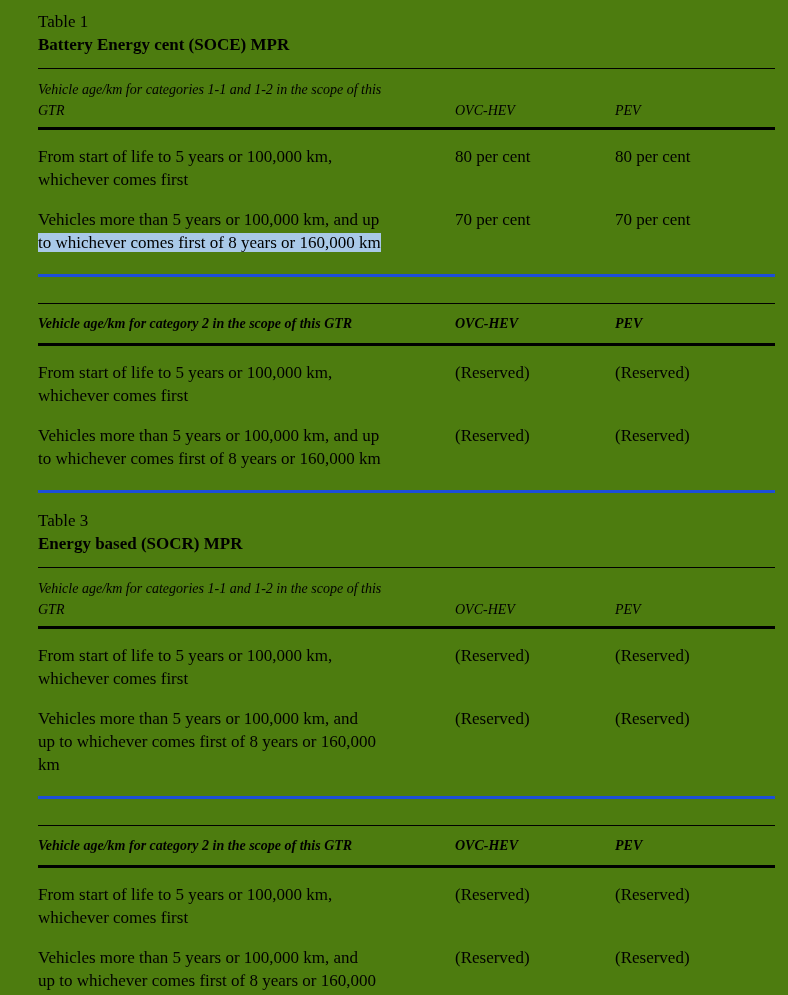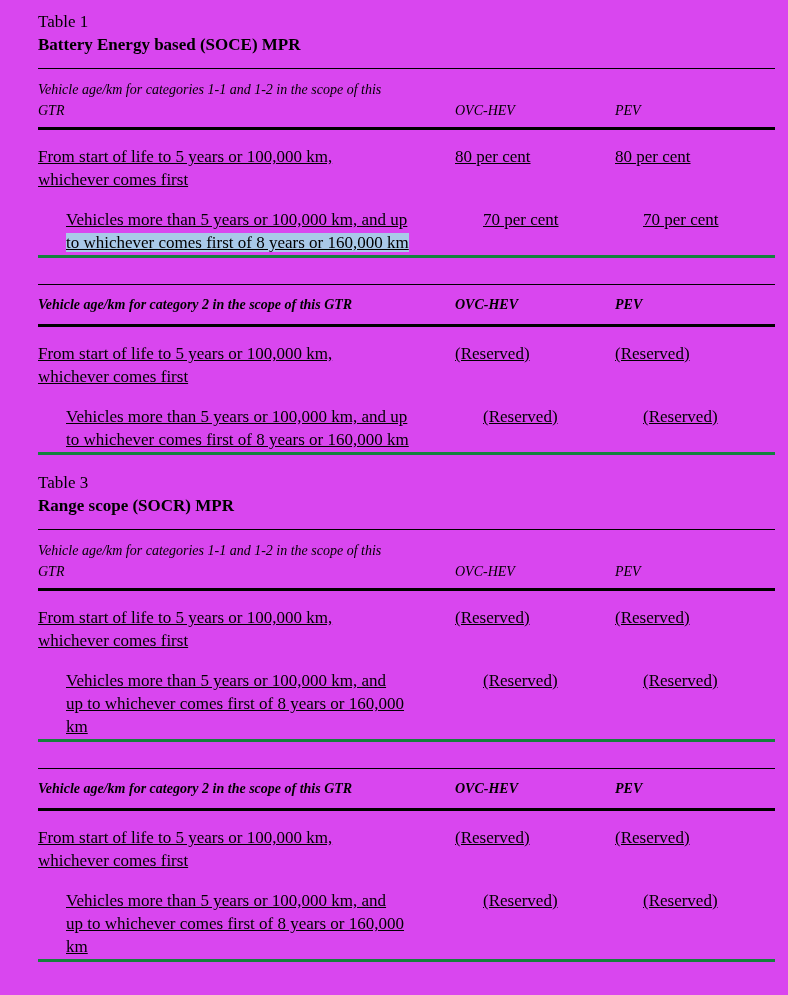--- a/index.html
+++ b/index.html
@@ -1,69 +1,69 @@
 <!DOCTYPE html>
 <html><head>
 <meta charset="utf-8">
 <style>
   html, body { margin: 0; padding: 0; background: #ffffff; }
   .page {
     width: 788px;
     height: 995px;
     box-sizing: border-box;
-    background: #d946ef;
+    background: #4d7c0f;
     padding: 8px 13px 0 38px;
     font-family: "Liberation Serif", serif;
     color: #000000;
     overflow: hidden;
   }
   .caption { margin: 2px 0 12px 0; font-size: 17px; line-height: 23px; }
   .caption .num { display: block; }
   .caption .ttl { display: block; font-weight: bold; }
   .caption.second { margin-top: 16px; }
 
   .section {
     border-top: 1px solid #000;
-    border-bottom: 3px solid #15803d;
+    border-bottom: 3px solid #1d4ed8;
   }
   .section.gap { margin-top: 26px; }
 
   .hdr {
     display: grid;
     grid-template-columns: 417px 160px 1fr;
     align-items: end;
     padding: 10px 0 6px 0;
     border-bottom: 3px solid #000;
     font-style: italic;
     font-size: 14px;
     line-height: 21px;
   }
   .hdr.single { padding: 9px 0; font-weight: bold; }
 
-  .rows { padding: 15px 0 1px 0; text-decoration: underline; }
+  .rows { padding: 15px 0 20px 0; }
   .row {
     display: grid;
     grid-template-columns: 417px 160px 1fr;
     align-items: start;
     font-size: 17px;
     line-height: 23px;
   }
-  .row + .row { margin-top: 17px; margin-left: 28px; }
+  .row + .row { margin-top: 17px; }
 
   .pre { white-space: pre-line; }
   .hl { display: inline; }
 </style>
 </head>
 <body>
 
 <div class="page">
 
   <div class="caption">
     <span class="num">Table 1</span>
-    <span class="ttl">Battery Energy based (SOCE) MPR</span>
+    <span class="ttl">Battery Energy cent (SOCE) MPR</span>
   </div>
 
   <div class="section">
     <div class="hdr">
       <div class="pre">Vehicle age/km for categories 1-1 and 1-2 in the scope of this
 GTR</div>
       <div>OVC-HEV</div>
       <div>PEV</div>
     </div>
     <div class="rows">
@@ -101,21 +101,21 @@
         <div class="pre">Vehicles more than 5 years or 100,000 km, and up
 to whichever comes first of 8 years or 160,000 km</div>
         <div>(Reserved)</div>
         <div>(Reserved)</div>
       </div>
     </div>
   </div>
 
   <div class="caption second">
     <span class="num">Table 3</span>
-    <span class="ttl">Range scope (SOCR) MPR</span>
+    <span class="ttl">Energy based (SOCR) MPR</span>
   </div>
 
   <div class="section">
     <div class="hdr">
       <div class="pre">Vehicle age/km for categories 1-1 and 1-2 in the scope of this
 GTR</div>
       <div>OVC-HEV</div>
       <div>PEV</div>
     </div>
     <div class="rows">

